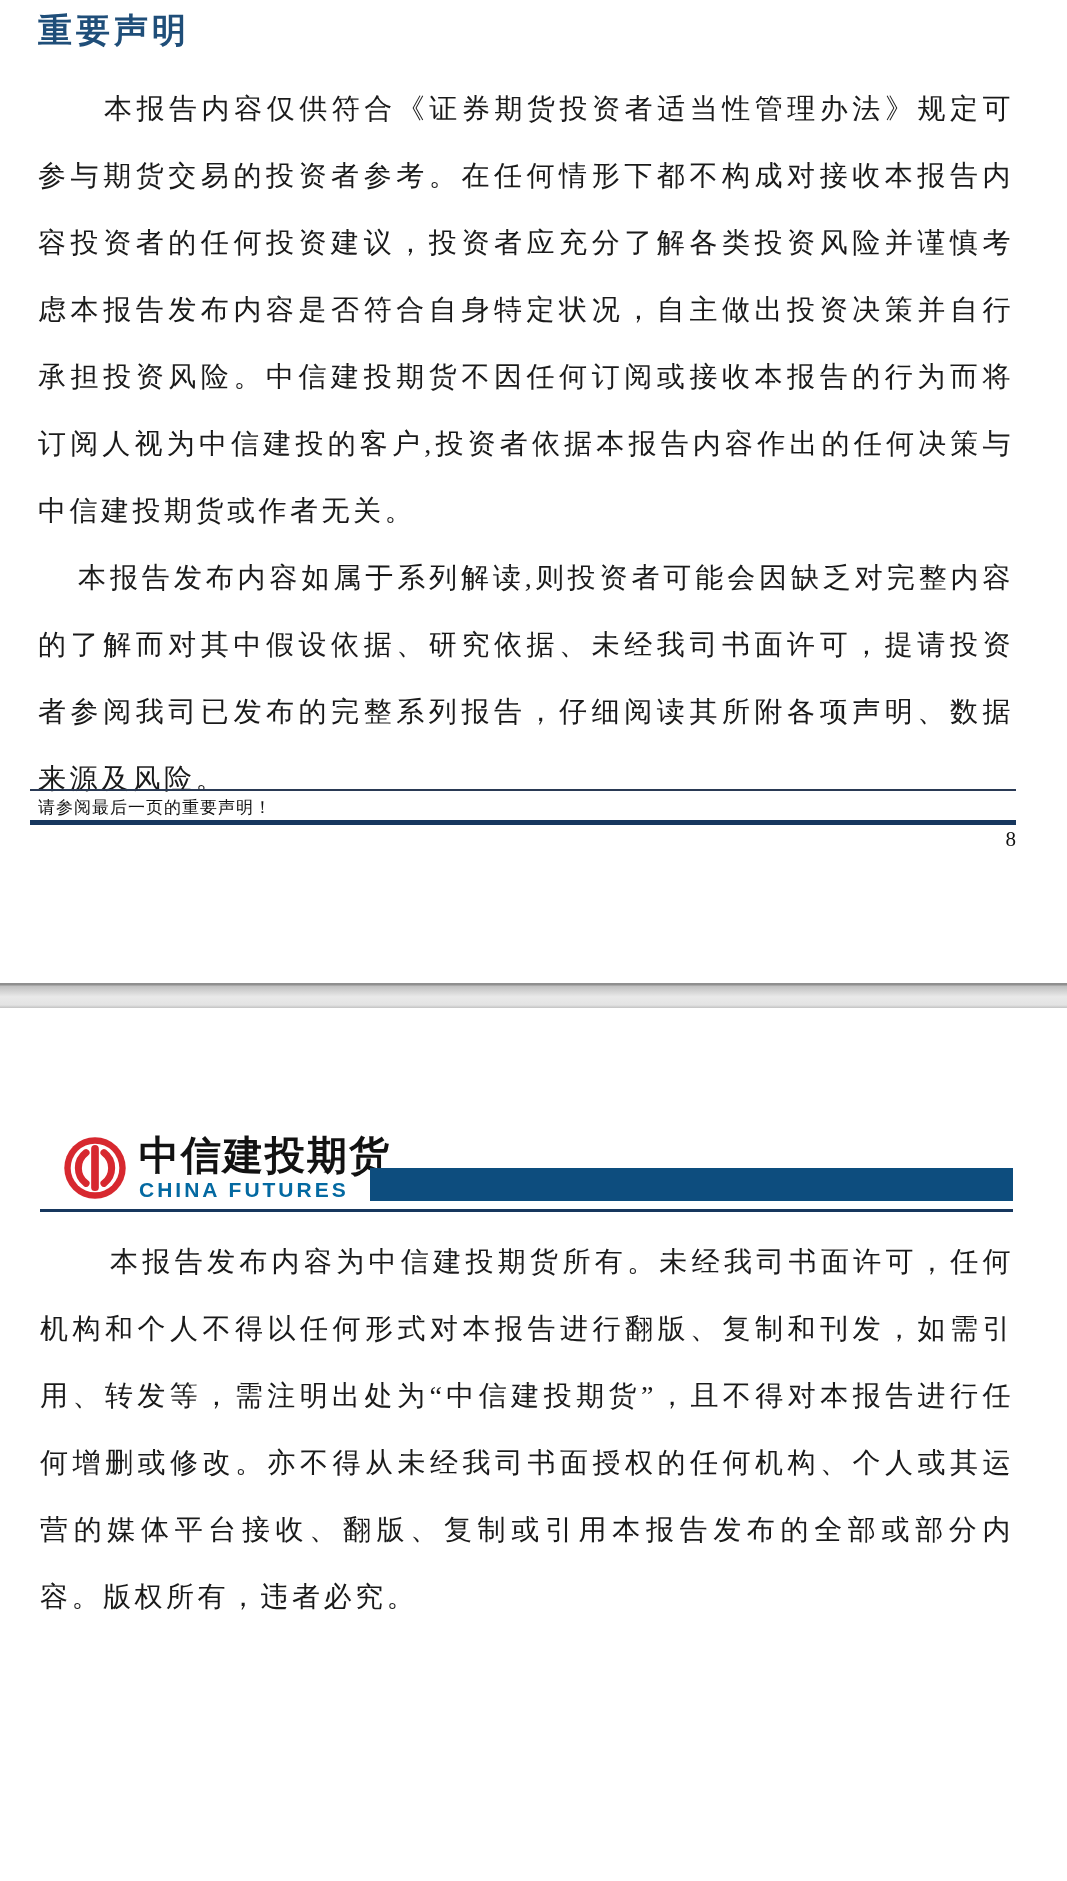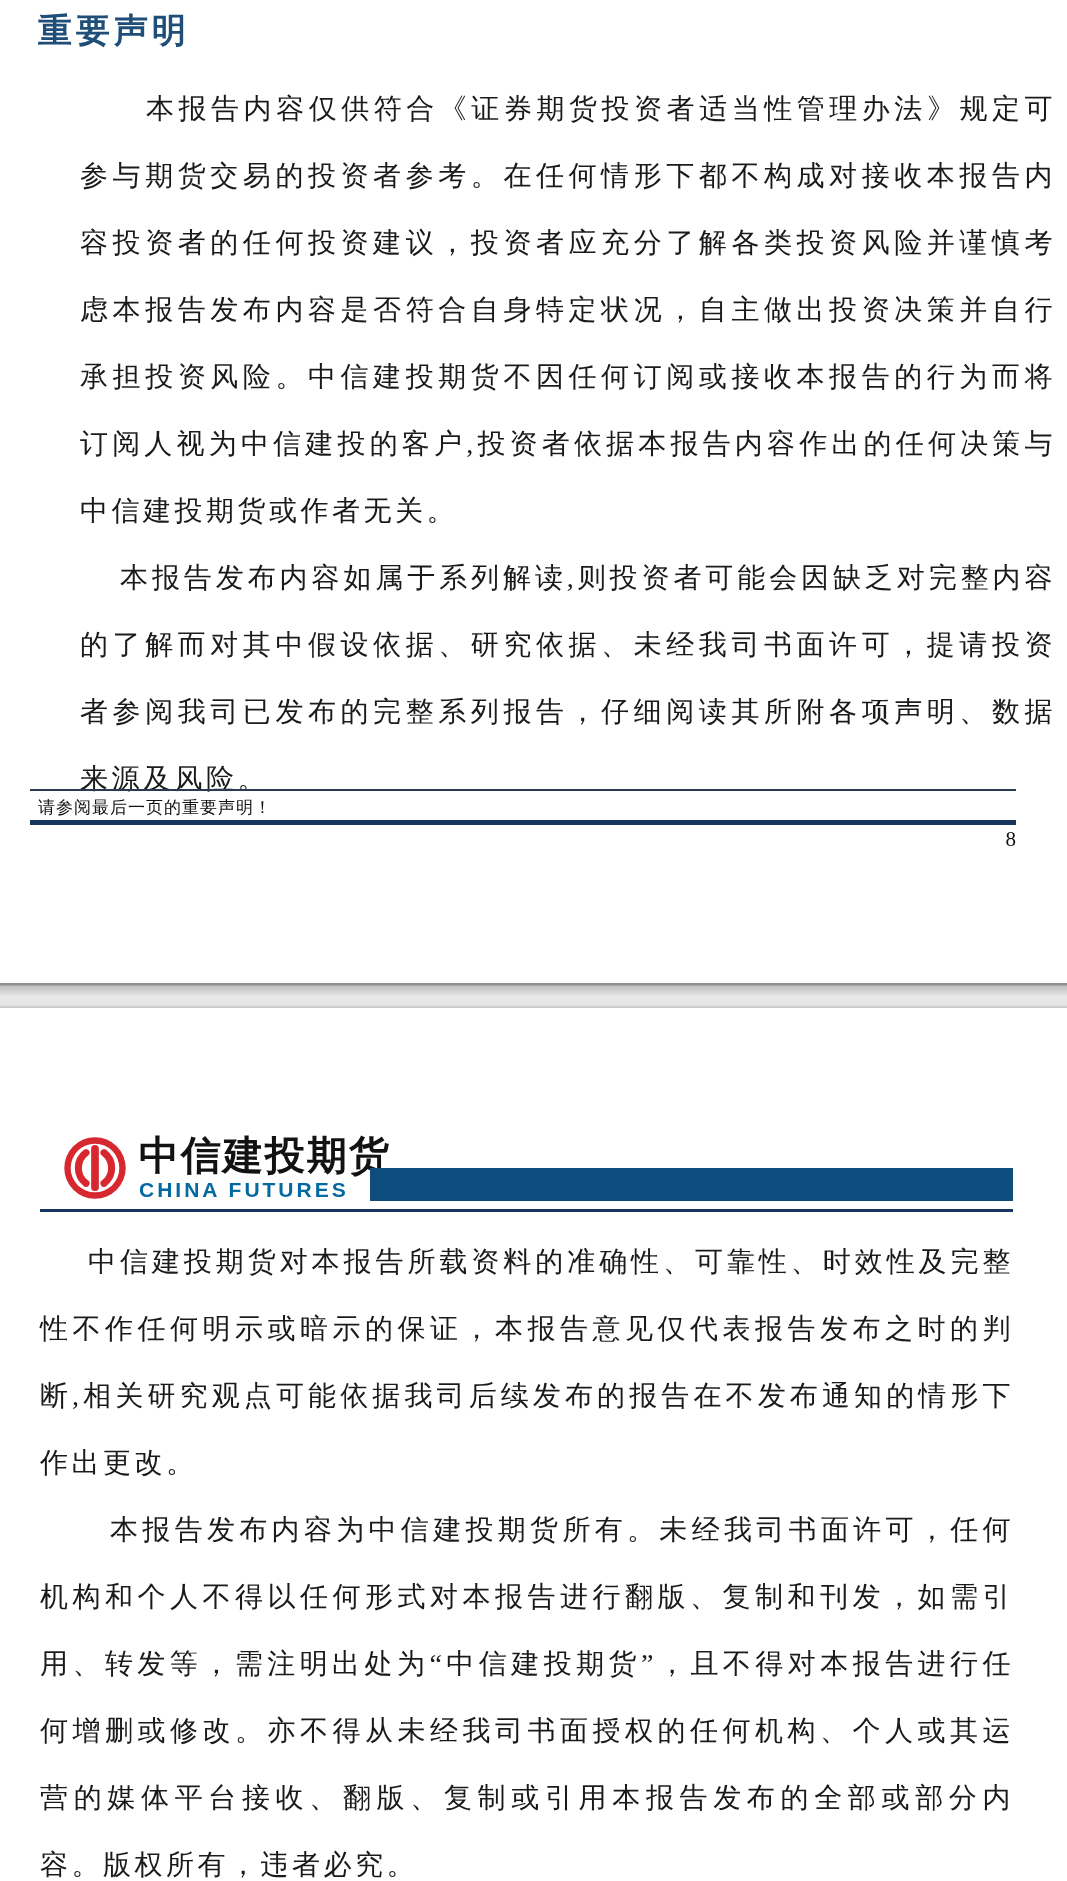--- a/index.html
+++ b/index.html
@@ -18,21 +18,20 @@
     position:absolute;left:38px;top:8px;
     font-size:34px;font-weight:bold;
     color:var(--heading-blue,#1F4E79);
     letter-spacing:4px;
   }
   .body-text{
     position:absolute;left:38px;top:75px;width:976px;
     font-size:28px;line-height:67px;
     text-align:justify;
     letter-spacing:3.5px;
-    margin-left:42px;
   }
   .body-text p{margin:0;padding:0;}
   .p-indent-1{text-indent:66px;}
   .p-block-2{margin-left:27px;text-indent:40px;}
   
   .footer-line-thin{
     position:absolute;left:30px;top:789px;width:986px;height:0;
     border-top:2px solid #2a3a55;
   }
   .footer-note{
@@ -122,16 +121,15 @@
     <div class="logo-text">
       <div class="logo-cn">中信建投期货</div>
       <div class="logo-en">CHINA FUTURES</div>
     </div>
   </div>
 
   <div class="header-bar"></div>
   <div class="header-rule"></div>
 
   <div class="body-text-2">
-    <p class="p2-block-1">中信建投期货对本报告所载资料的准确性、可靠性、时效性及完整性不作任何明示或暗示的保证，本报告意见仅代表报告发布之时的判断,相关研究观点可能依据我司后续发布的报告在不发布通知的情形下作出更改。</p>
     <p class="p2-block-2">本报告发布内容为中信建投期货所有。未经我司书面许可，任何机构和个人不得以任何形式对本报告进行翻版、复制和刊发，如需引用、转发等，需注明出处为“中信建投期货”，且不得对本报告进行任何增删或修改。亦不得从未经我司书面授权的任何机构、个人或其运营的媒体平台接收、翻版、复制或引用本报告发布的全部或部分内容。版权所有，违者必究。</p>
   </div>
 </div>
 
 </body></html>

